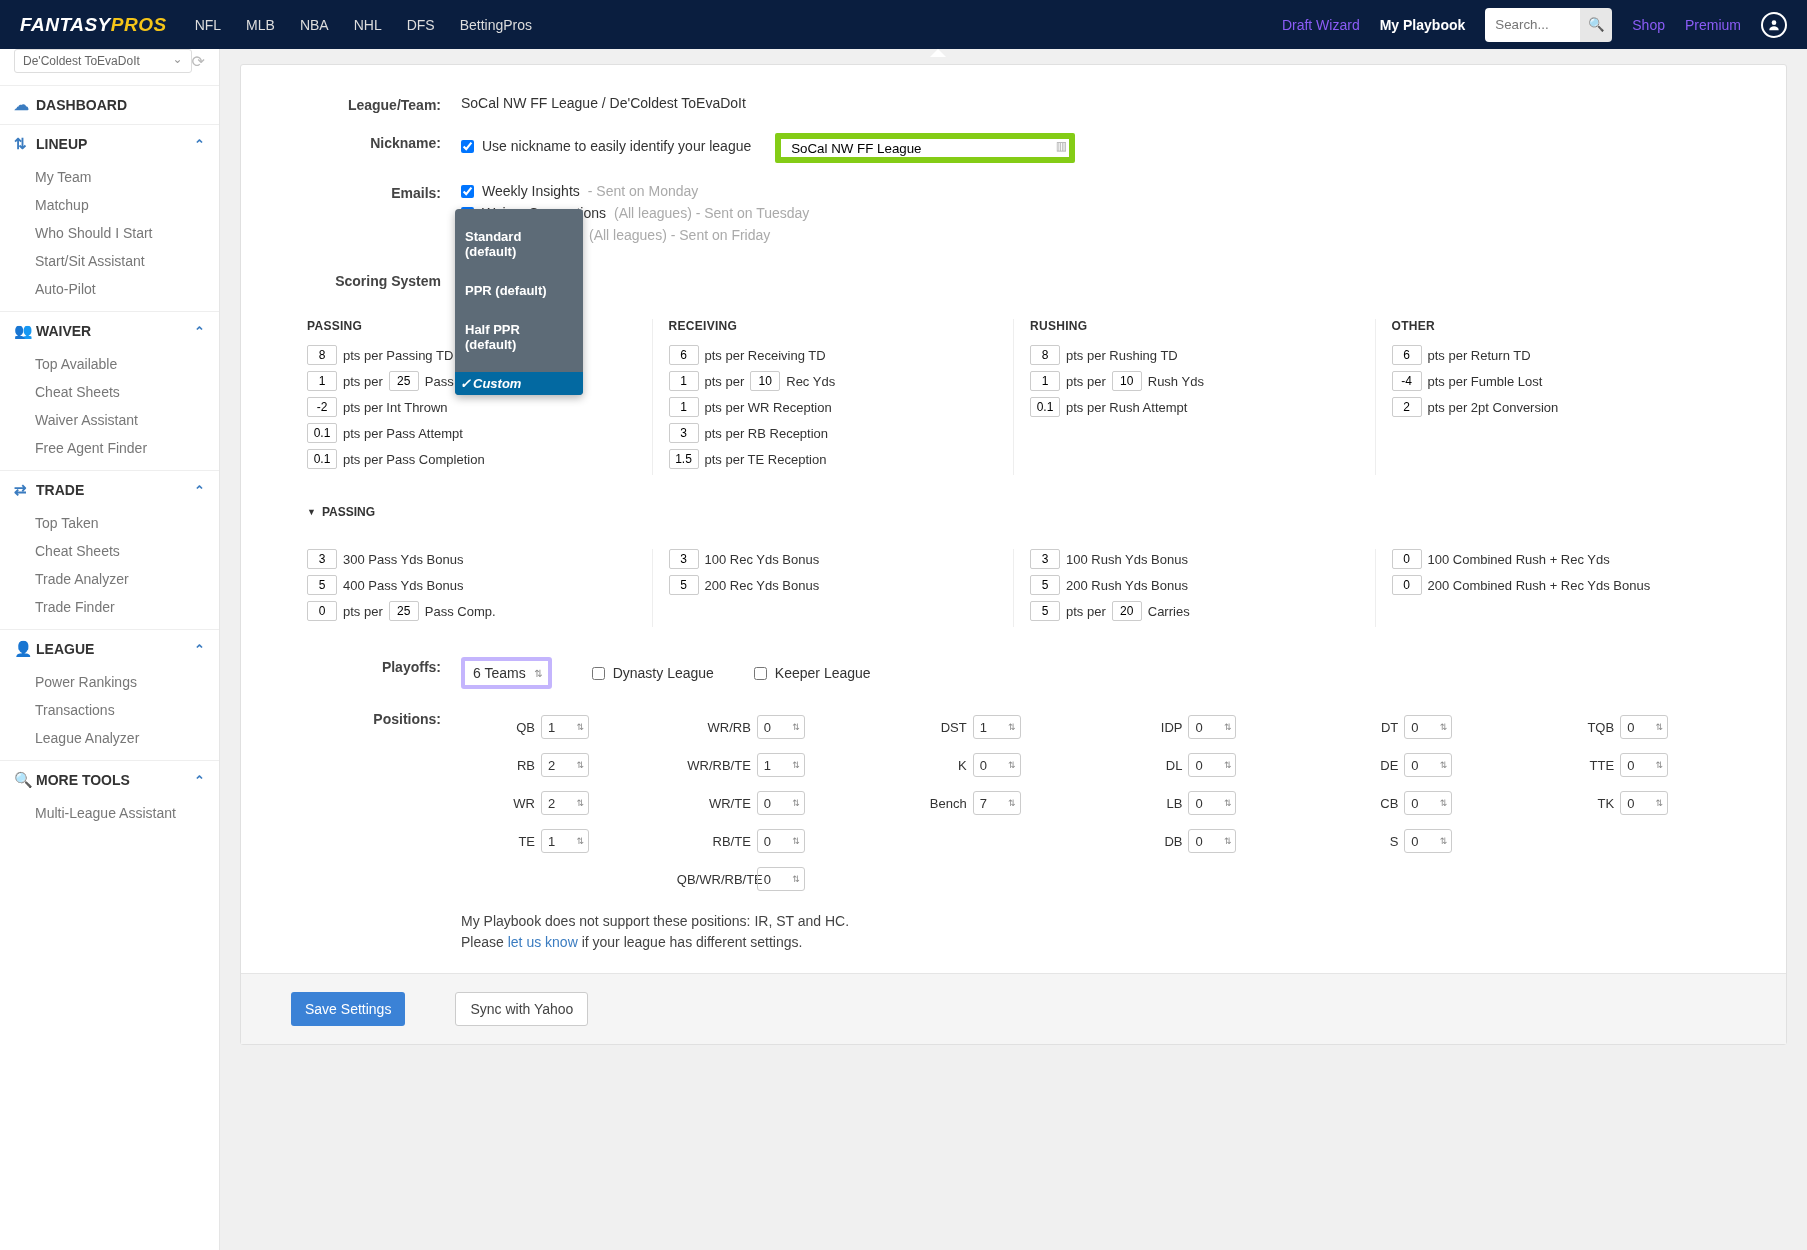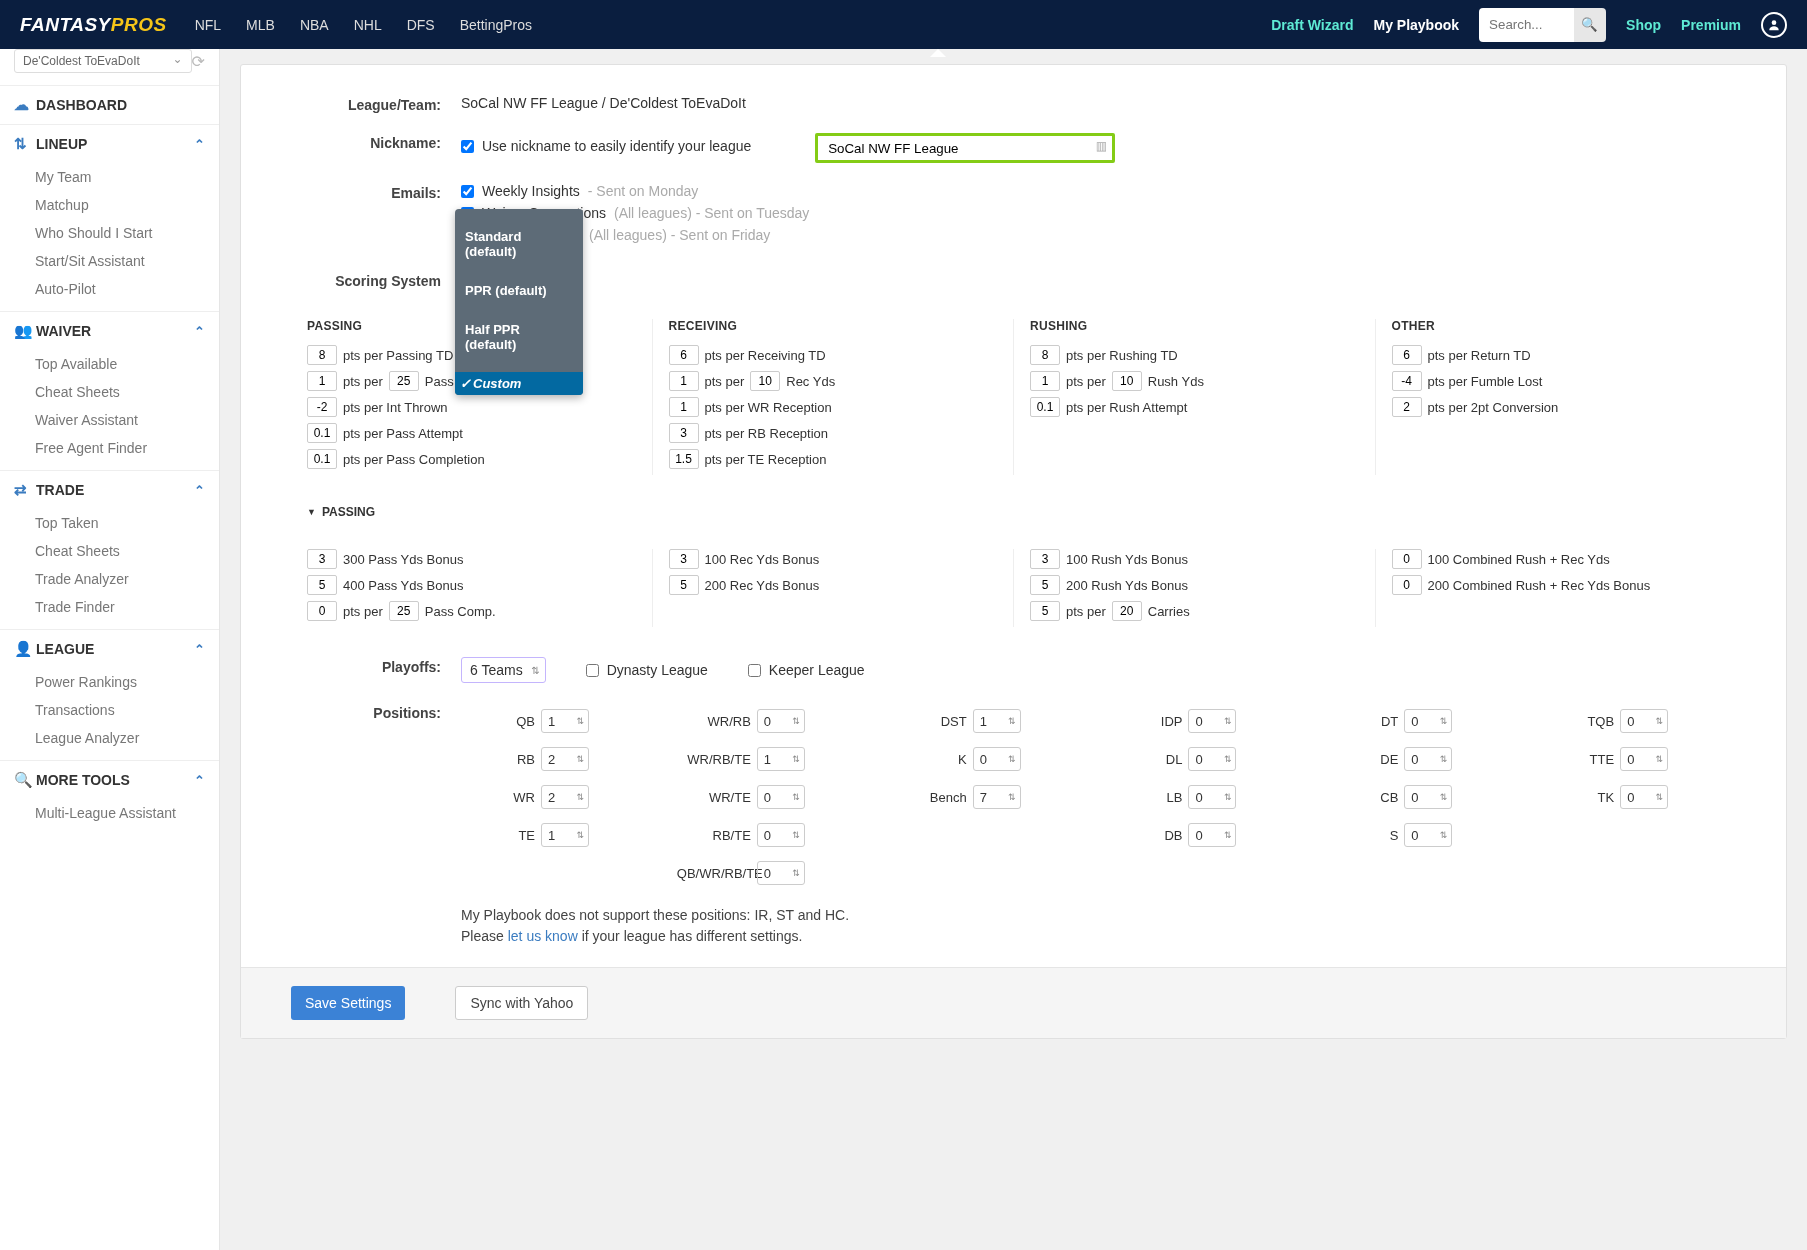--- a/index.html
+++ b/index.html
@@ -5,21 +5,21 @@
 * { box-sizing: border-box; margin: 0; padding: 0; }
 body { font-family: -apple-system, BlinkMacSystemFont, "Segoe UI", Helvetica, Arial, sans-serif; background: #f0f0f0; color: #333; font-size: 14px; }
 
 
 .header { background: #0a1e3f; height: 49px; display: flex; align-items: center; padding: 0 20px; }
 .logo { color: #fff; font-weight: 900; font-size: 19px; letter-spacing: 0.5px; margin-right: 28px; font-style: italic; }
 .logo .pros { color: #f5c518; }
 .header-nav { display: flex; gap: 25px; flex: 1; }
 .header-nav a { color: #ddd; text-decoration: none; font-size: 14px; }
 .header-right { display: flex; align-items: center; gap: 20px; }
-.header-right a { color: #5eead4; text-decoration: none; font-size: 14px; font-weight: bold; }
+.header-right a { color: #8b5cf6; text-decoration: none; font-size: 14px; }
 .header-right a.active { color: #fff; font-weight: 700; }
 .search-wrap { display: flex; }
 .search-wrap input { width: 95px; height: 34px; border: none; padding: 0 10px; border-radius: 4px 0 0 4px; }
 .search-wrap button { width: 32px; height: 34px; border: none; background: #e7e7e7; border-radius: 0 4px 4px 0; cursor: pointer; }
 .avatar { width: 26px; height: 26px; border: 2px solid #fff; border-radius: 50%; display: flex; align-items: center; justify-content: center; }
 .triangle-indicator { position: absolute; left: 930px; top: 49px; width: 0; height: 0; border-left: 8px solid transparent; border-right: 8px solid transparent; border-bottom: 8px solid #fff; }
 
 
 .layout { display: flex; }
 .sidebar { width: 220px; background: #fff; min-height: calc(100vh - 49px); border-right: 1px solid #e5e5e5; }
@@ -48,21 +48,21 @@
 .card { background: #fff; border: 1px solid #e0e0e0; border-radius: 3px; padding: 30px 50px; }
 
 .row { display: flex; align-items: flex-start; margin-bottom: 20px; }
 .row-label { width: 170px; text-align: right; padding-right: 20px; font-weight: 700; color: #444; padding-top: 2px; }
 .row-content { flex: 1; }
 
 .chk-line { display: flex; align-items: center; gap: 8px; margin-bottom: 6px; }
 .chk-line input[type=checkbox] { }
 .chk-line .sub { color: #aaa; }
 
-.nickname-input { border: 3px solid #84cc16; border-radius: 2px; padding: 6px 10px; width: 300px; height: 30px; margin-left: 40px; }
+.nickname-input { border: 6px solid #84cc16; border-radius: 2px; padding: 6px 10px; width: 300px; height: 30px; }
 .nickname-wrap { position: relative; display: inline-block; margin-left: 20px; }
 .nickname-wrap::after { content: "▥"; position: absolute; right: 8px; top: 6px; color: #aaa; font-size: 12px; }
 
 
 .scoring-dropdown { position: absolute; background: #5d6b77; border-radius: 4px; box-shadow: 0 3px 8px rgba(0,0,0,0.3); width: 128px; z-index: 10; }
 .scoring-dropdown .opt { padding: 4px 10px; color: #fff; font-size: 13px; font-weight: 600; margin-top: 16px; }
 .scoring-dropdown .opt.sel { background: #0369a1; position: relative; padding-left: 18px; border-radius: 0 0 4px 4px; font-style: italic; }
 .scoring-dropdown .opt.sel::before { content: "✓"; position: absolute; left: 5px; }
 
 
@@ -70,21 +70,21 @@
 .score-col { flex: 1; border-right: 1px solid #eee; padding: 0 16px; }
 .score-col:last-child { border-right: none; }
 .score-col h4 { font-weight: 800; font-size: 12px; letter-spacing: 0.3px; margin-bottom: 12px; }
 .score-line { display: flex; align-items: center; gap: 6px; margin-bottom: 6px; font-size: 13px; }
 .score-input { border: 1px solid #ccc; border-radius: 2px; width: 30px; height: 20px; text-align: center; font-size: 12px; }
 
 .bonuses-hdr { display: flex; align-items: center; gap: 6px; font-weight: 800; font-size: 12px; margin-top: 30px; margin-left: 16px; margin-bottom: 12px; }
 .bonuses-hdr::before { content: "▼"; font-size: 9px; }
 
 
-.playoffs-select { border: 1px solid #c4b5fd; border-radius: 3px; padding: 4px 22px 4px 8px; position: relative; display: inline-flex; align-items: center; }
+.playoffs-select { border: 4px solid #c4b5fd; border-radius: 3px; padding: 4px 22px 4px 8px; position: relative; display: inline-flex; align-items: center; }
 .playoffs-select::after { content: "⇅"; position: absolute; right: 5px; font-size: 10px; color: #888; }
 
 
 .pos-grid { display: flex; flex-wrap: wrap; gap: 8px 28px; }
 .pos-item { display: flex; align-items: center; gap: 6px; margin-top: 6px; }
 .pos-label { width: 74px; text-align: right; font-size: 13px; }
 .pos-sel { border: 1px solid #ccc; border-radius: 3px; width: 48px; height: 24px; padding: 0 6px; position: relative; display: inline-flex; align-items: center; font-size: 13px; }
 .pos-sel::after { content: "⇅"; position: absolute; right: 4px; font-size: 9px; color: #888; }
 
 .note { margin-top: 20px; color: #444; line-height: 1.5; }

